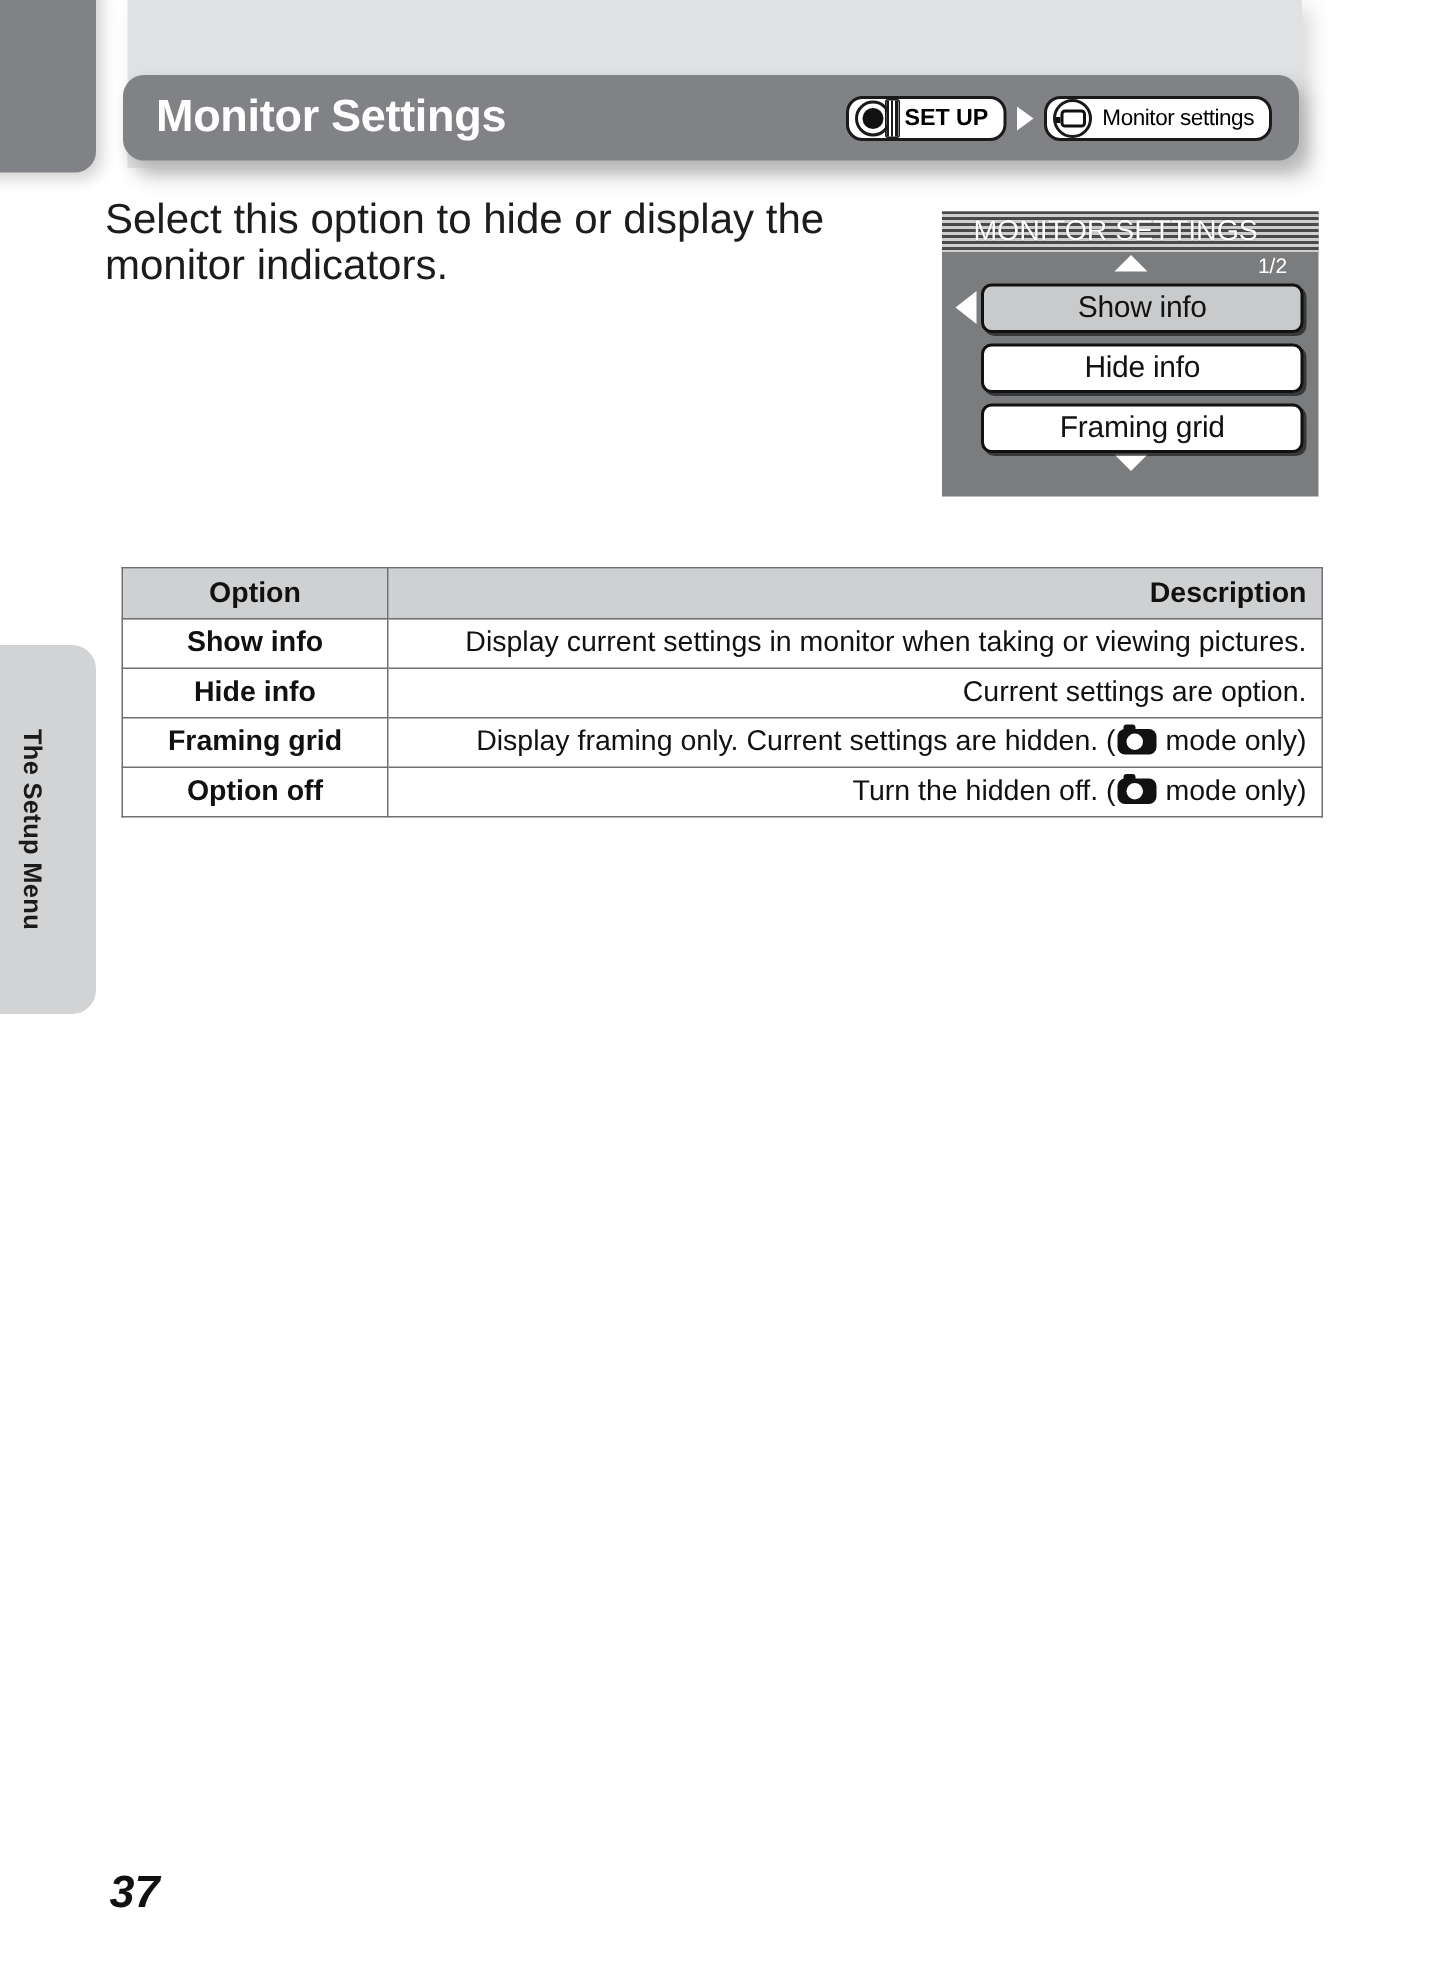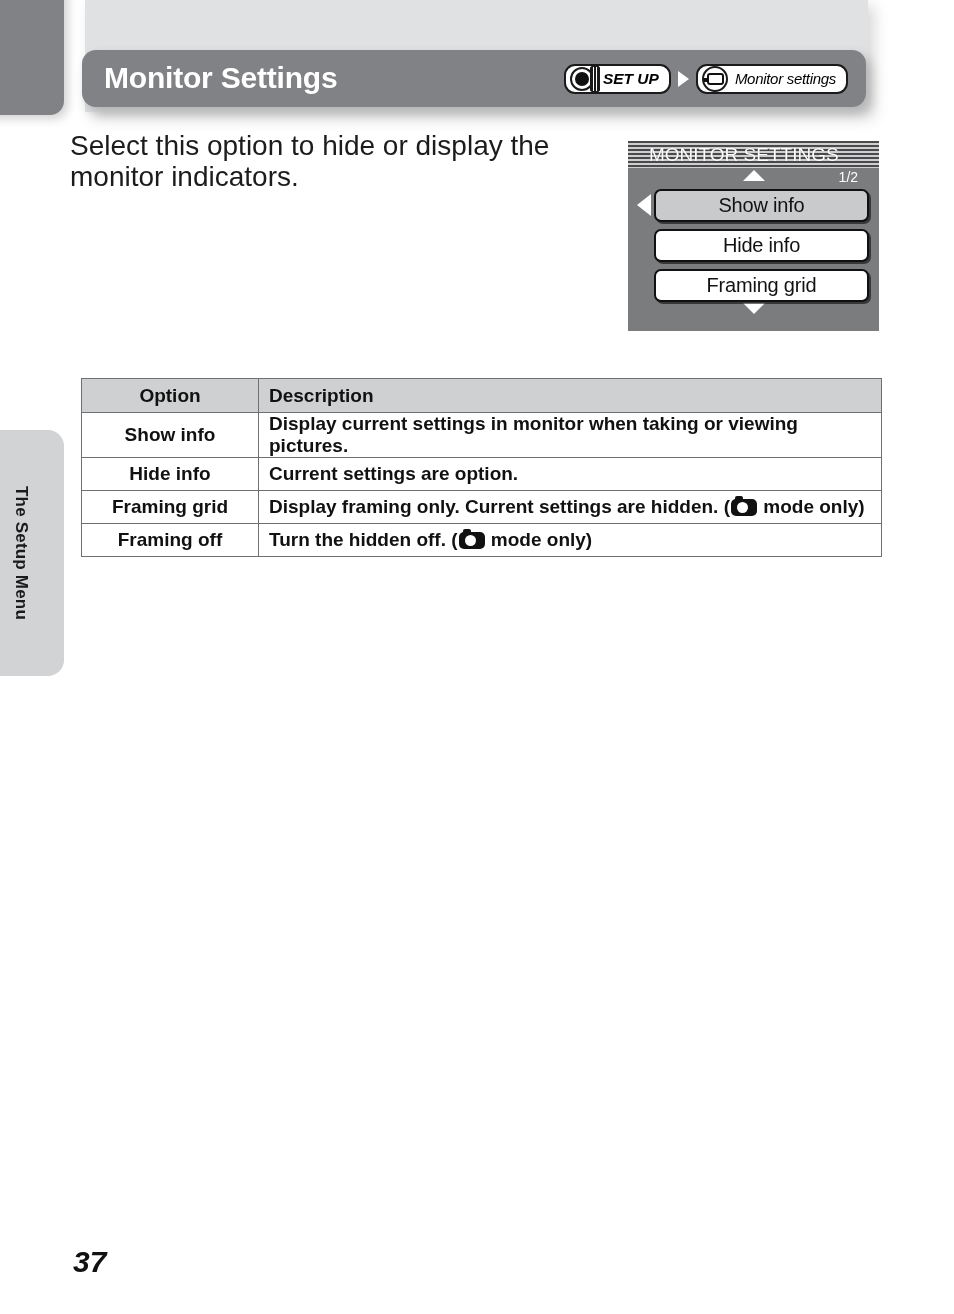--- a/index.html
+++ b/index.html
@@ -81,21 +81,20 @@
     align-items: center;
     padding: 0 10px 0 4px;
     box-sizing: border-box;
   }
   .chip-label {
     font-size: 15px;
     color: #000;
     white-space: nowrap;
     margin-left: 5px;
     letter-spacing: -0.3px;
-    font-style: italic;
   }
   .chip-setup .chip-label {
     font-weight: bold;
     font-size: 15.5px;
     letter-spacing: 0px;
     margin-left: 3px;
   }
   .crumb-arrow {
     width: 0; height: 0;
     border-left: 11px solid #ffffff;
@@ -243,21 +242,21 @@
     margin-top: 32px;
   }
   .tbl thead th {
     background: #cfd0d1;
     font-weight: bold;
     font-size: 19px;
     text-align: center;
     height: 33px;
   }
   .col-opt { width: 156px; text-align: center; font-weight: bold; }
-  .col-desc { text-align: left; font-weight: bold; }
+  .col-desc { text-align: right; font-weight: normal; }
 
   
   .cam-glyph {
     display: inline-block;
     position: relative;
     width: 26px; height: 17px;
     background: #111;
     border-radius: 5px;
     vertical-align: -3px;
     margin: 0 1px;
@@ -345,21 +344,21 @@
 </div>
 
 <div class="side-tab">
   <div class="side-tab-label">The Setup Menu</div>
 </div>
 
 <table class="tbl">
   <thead>
     <tr>
       <th class="col-opt">Option</th>
-      <th class="col-desc" style="text-align:left">Description</th>
+      <th class="col-desc" style="text-align:right">Description</th>
     </tr>
   </thead>
   <tbody>
     <tr>
       <td class="col-opt">Show info</td>
       <td class="col-desc">
         <span>Display current settings in monitor when taking or viewing pictures.</span>
       </td>
     </tr>
     <tr>
@@ -368,21 +367,21 @@
         <span>Current settings are option.</span>
       </td>
     </tr>
     <tr>
       <td class="col-opt">Framing grid</td>
       <td class="col-desc">
         <span>Display framing only. Current settings are hidden. (</span><span class="cam-glyph"></span><span> mode only)</span>
       </td>
     </tr>
     <tr>
-      <td class="col-opt">Framing off</td>
+      <td class="col-opt">Option off</td>
       <td class="col-desc">
         <span>Turn the hidden off. (</span><span class="cam-glyph"></span><span> mode only)</span>
       </td>
     </tr>
   </tbody>
 </table>
 
 <div class="pageno">37</div>
 
 </body></html>

